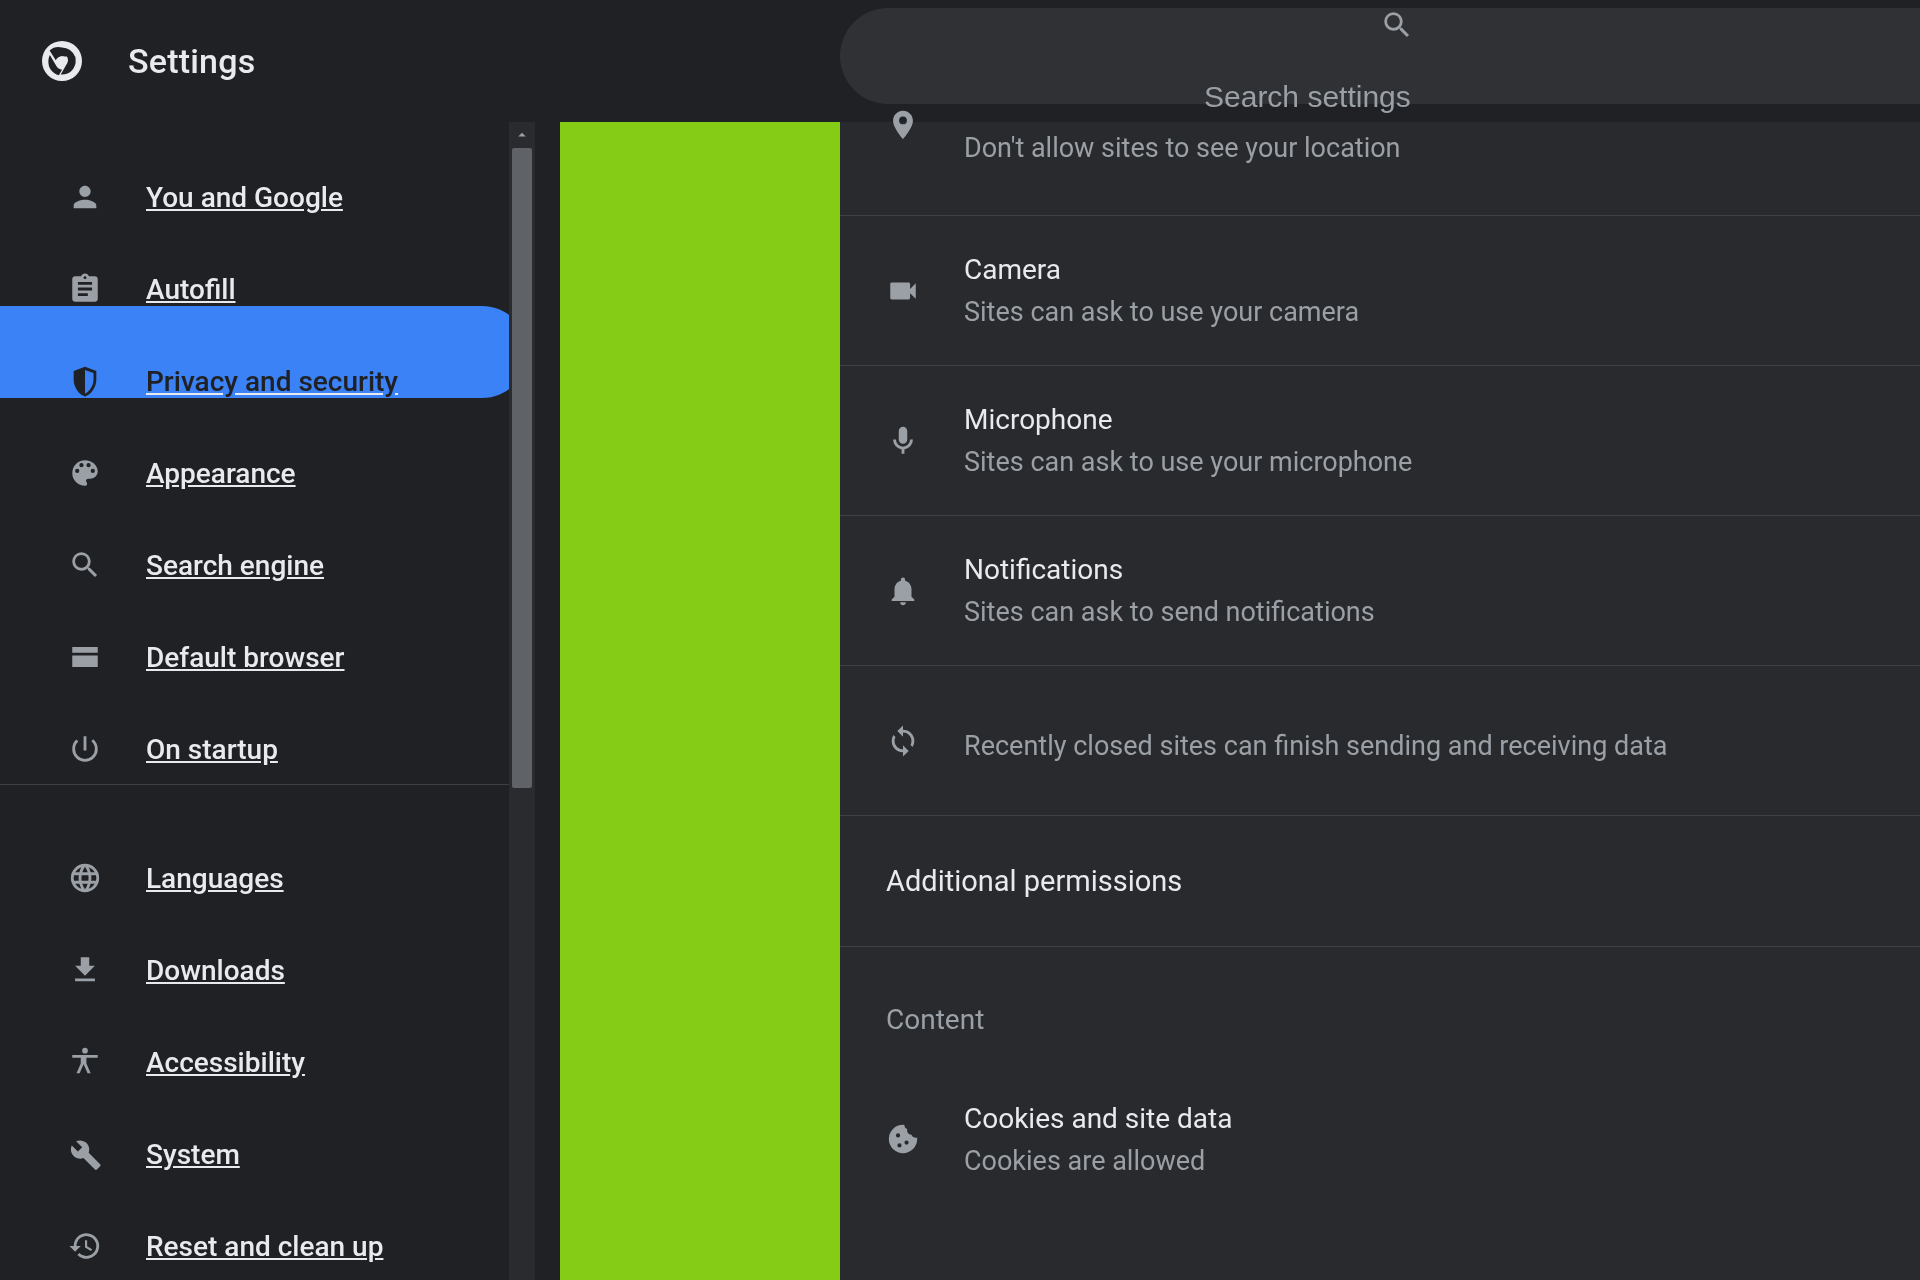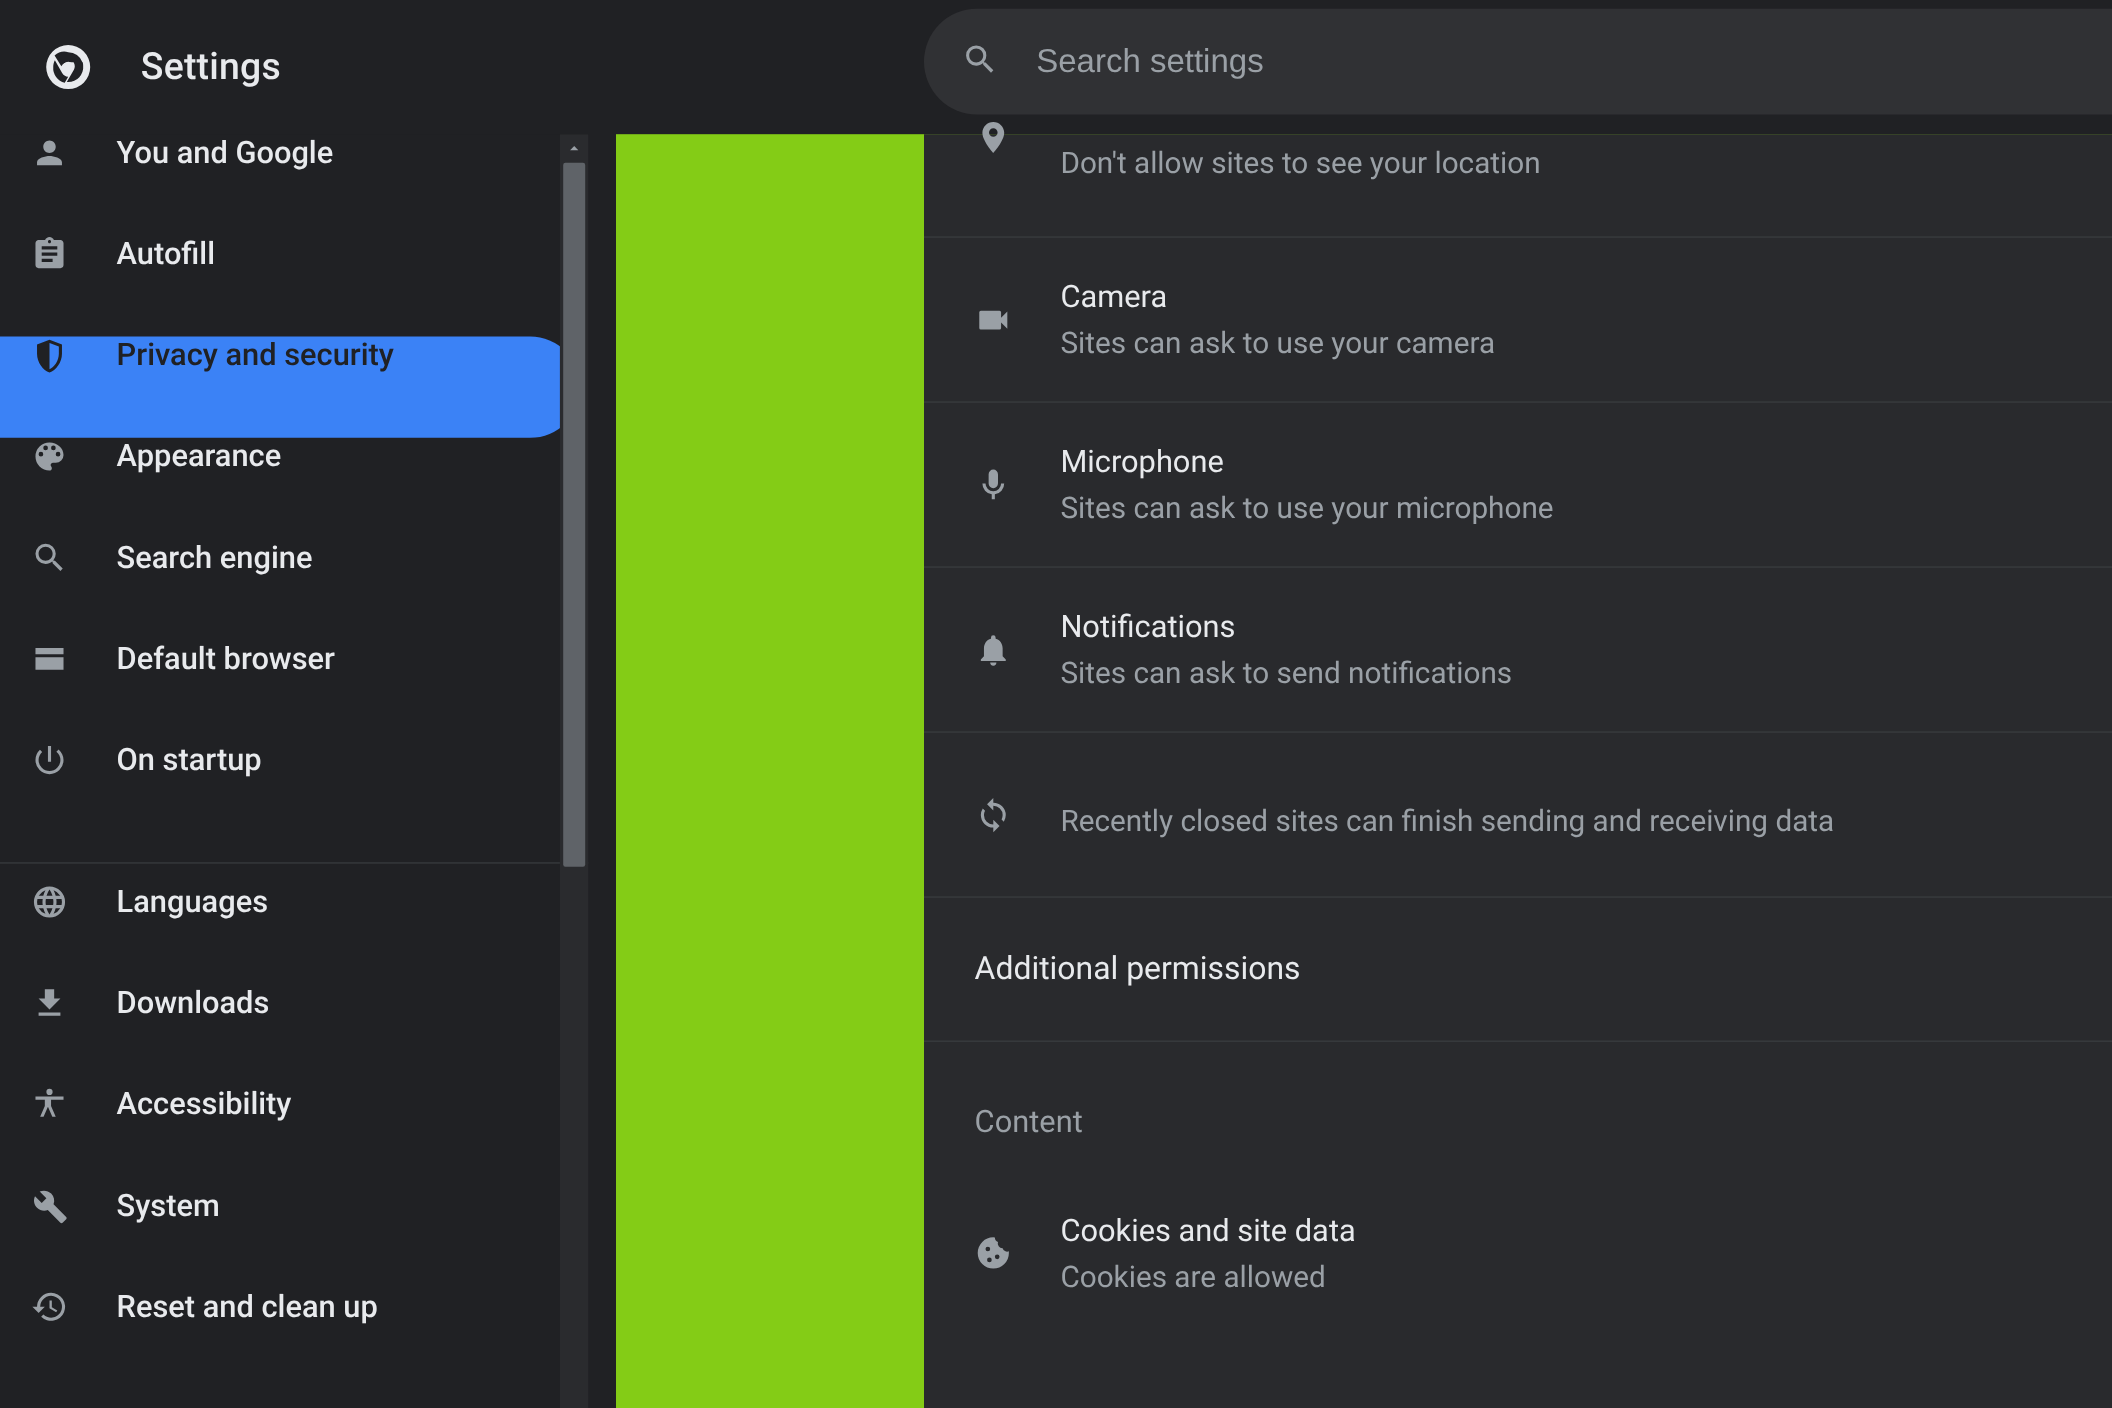--- a/index.html
+++ b/index.html
@@ -42,20 +42,21 @@
     right: 0;
     top: 8px;
     height: 96px;
     background: #303134;
     border-top-left-radius: 52px;
     border-bottom-left-radius: 52px;
     display: flex;
     align-items: center;
     padding-left: 34px;
     gap: 34px;
+    flex-direction: column;
   }
   .search-input {
     flex: 1;
     background: transparent;
     border: none;
     outline: none;
     color: #e8eaed;
     font-size: 30px;
   }
   .search-input::placeholder { color: #9aa0a6; }
@@ -69,27 +70,28 @@
     bottom: 0;
     background: #202124;
     overflow: hidden;
   }
   .sidebar-inner {
     width: 535px;
   }
   .side-item {
     height: 92px;
     display: flex;
-    align-items: flex-start;
-    padding-left: 28px;
+    align-items: flex-end;
+    padding-left: 68px;
     gap: 44px;
     cursor: pointer;
     border-top-right-radius: 60px;
     border-bottom-right-radius: 60px;
     width: 528px;
+    text-decoration: underline;
   }
   .side-item .lbl {
     font-size: 28px;
     font-weight: 500;
     color: #e8eaed;
   }
   .side-item.active {
     background: #3b82f6;
   }
   .side-item.active .lbl { color: #202124; }

